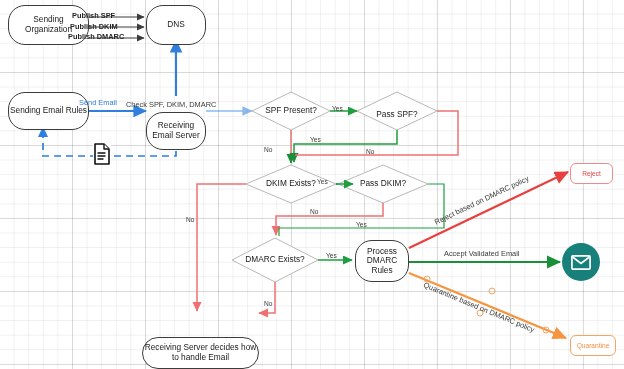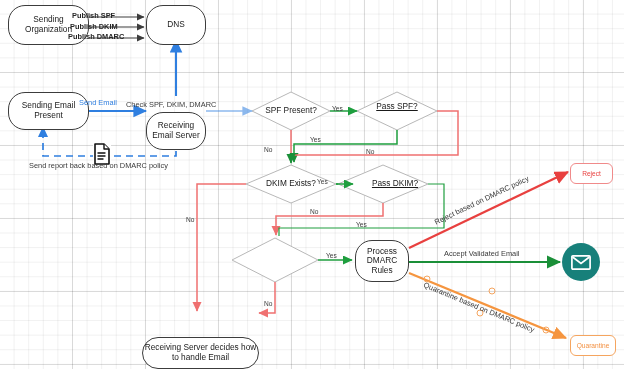--- a/index.html
+++ b/index.html
@@ -188,46 +188,49 @@
 
   <div class="node proc" style="left:8px; top:5px; width:81px; height:40px;">
     <span>Sending Organization</span>
   </div>
 
   <div class="node proc" style="left:146px; top:5px; width:60px; height:40px;">
     <span>DNS</span>
   </div>
 
   <div class="node proc" style="left:8px; top:92px; width:81px; height:38px;">
-    <span>Sending Email Present</span>
+    <span>Sending Email Rules</span>
   </div>
 
   <div class="node proc" style="left:146px; top:92px; width:60px; height:38px;margin-top:20px;">
     <span>Receiving Email Server</span>
   </div>
 
   <div class="node proc" style="left:355px; top:240px; width:54px; height:42px;">
     <span>Process DMARC Rules</span>
   </div>
 
   <div class="node proc" style="left:142px; top:297px; width:117px; height:32px;margin-top:40px;">
     <span>Receiving Server decides how to handle Email</span>
   </div>
 
   <div class="diamond-label" style="left:260px; top:98px; width:62px; height:26px;">
     <span>SPF Present?</span>
   </div>
-  <div class="diamond-label" style="left:368px; top:94px; width:58px; height:26px;text-decoration:underline;">
+  <div class="diamond-label" style="left:368px; top:102px; width:58px; height:26px;">
     <span>Pass SPF?</span>
   </div>
   <div class="diamond-label" style="left:252px; top:177px; width:78px; height:14px;">
     <span>DKIM Exists?</span>
   </div>
-  <div class="diamond-label" style="left:358px; top:177px; width:74px; height:14px;text-decoration:underline;">
+  <div class="diamond-label" style="left:346px; top:177px; width:74px; height:14px;">
     <span>Pass DKIM?</span>
+  </div>
+  <div class="diamond-label" style="left:245px; top:247px; width:60px; height:26px;">
+    <span>DMARC Exists?</span>
   </div>
 
   <div class="terminal reject" style="left:570px; top:163px; width:43px; height:21px;">
     <span>Reject</span>
   </div>
 
   <div class="accept-circle" style="left:562px; top:243px;">
     <svg width="20" height="15" viewBox="0 0 20 15">
       <rect x="0.9" y="0.9" width="18.2" height="13.2" rx="1" fill="none" stroke="#ffffff" stroke-width="1.7"></rect>
       <path d="M1.6,2 L10,8.4 L18.4,2" fill="none" stroke="#ffffff" stroke-width="1.7"></path>
@@ -247,21 +250,20 @@
   </div>
 
   <div class="edge-label" style="left:72px; top:11px; font-weight:bold; color:#262626;">Publish SPF</div>
   <div class="edge-label" style="left:70px; top:22px; font-weight:bold; color:#262626;">Publish DKIM</div>
   <div class="edge-label" style="left:68px; top:32px; font-weight:bold; color:#262626;">Publish DMARC</div>
 
   <div class="edge-label" style="left:126px; top:64px;margin-top:36px;">Check SPF, DKIM, DMARC</div>
 
   <div class="edge-label" style="left:79px; top:98px; color:#2f7fe0;">Send Email</div>
 
-  <div class="edge-label" style="left:29px; top:161px;">Send report back based on DMARC policy</div>
 
   <div class="edge-label small" style="left:332px; top:105px;">Yes</div>
   <div class="edge-label small" style="left:264px; top:146px;">No</div>
   <div class="edge-label small" style="left:310px; top:136px;">Yes</div>
   <div class="edge-label small" style="left:366px; top:148px;">No</div>
 
   <div class="edge-label small" style="left:317px; top:178px;">Yes</div>
   <div class="edge-label small" style="left:186px; top:216px;">No</div>
   <div class="edge-label small" style="left:310px; top:208px;">No</div>
   <div class="edge-label small" style="left:356px; top:221px;">Yes</div>

